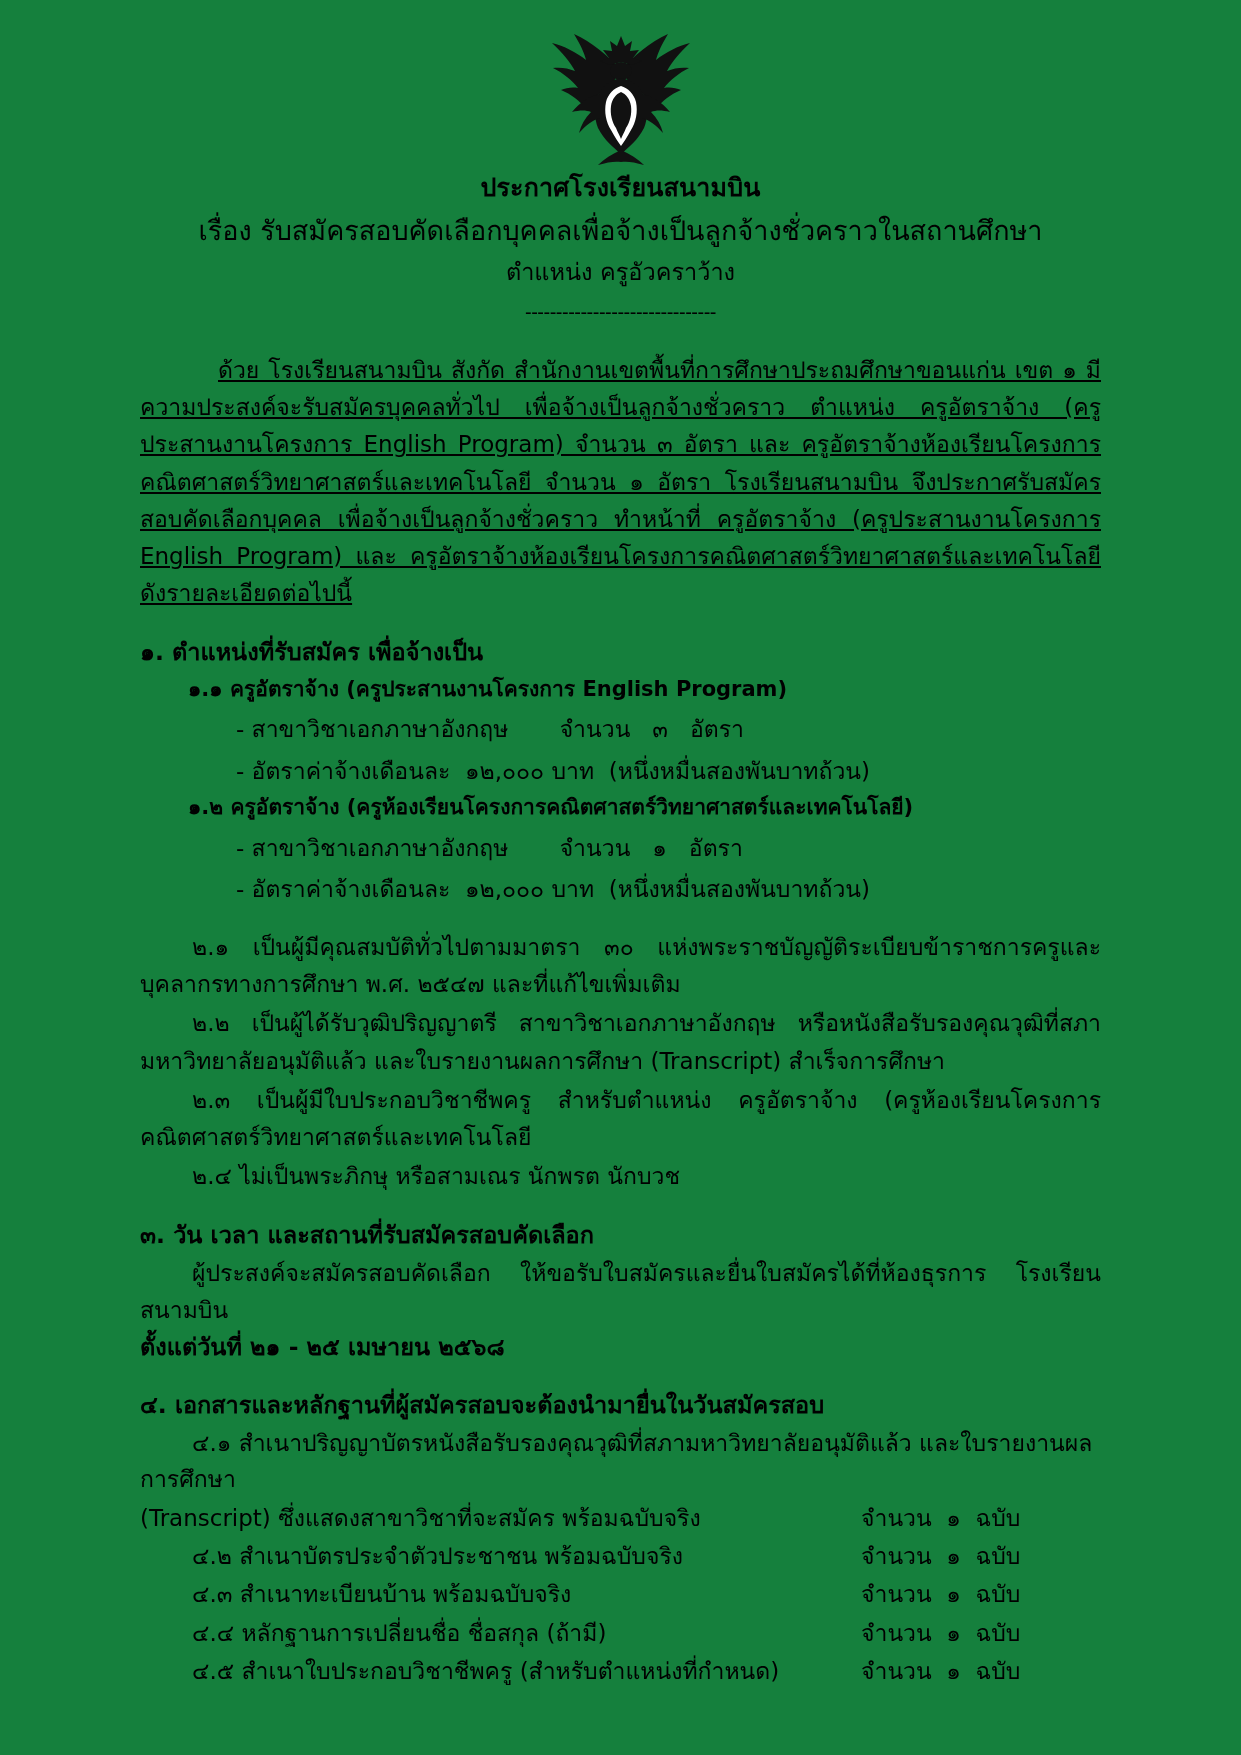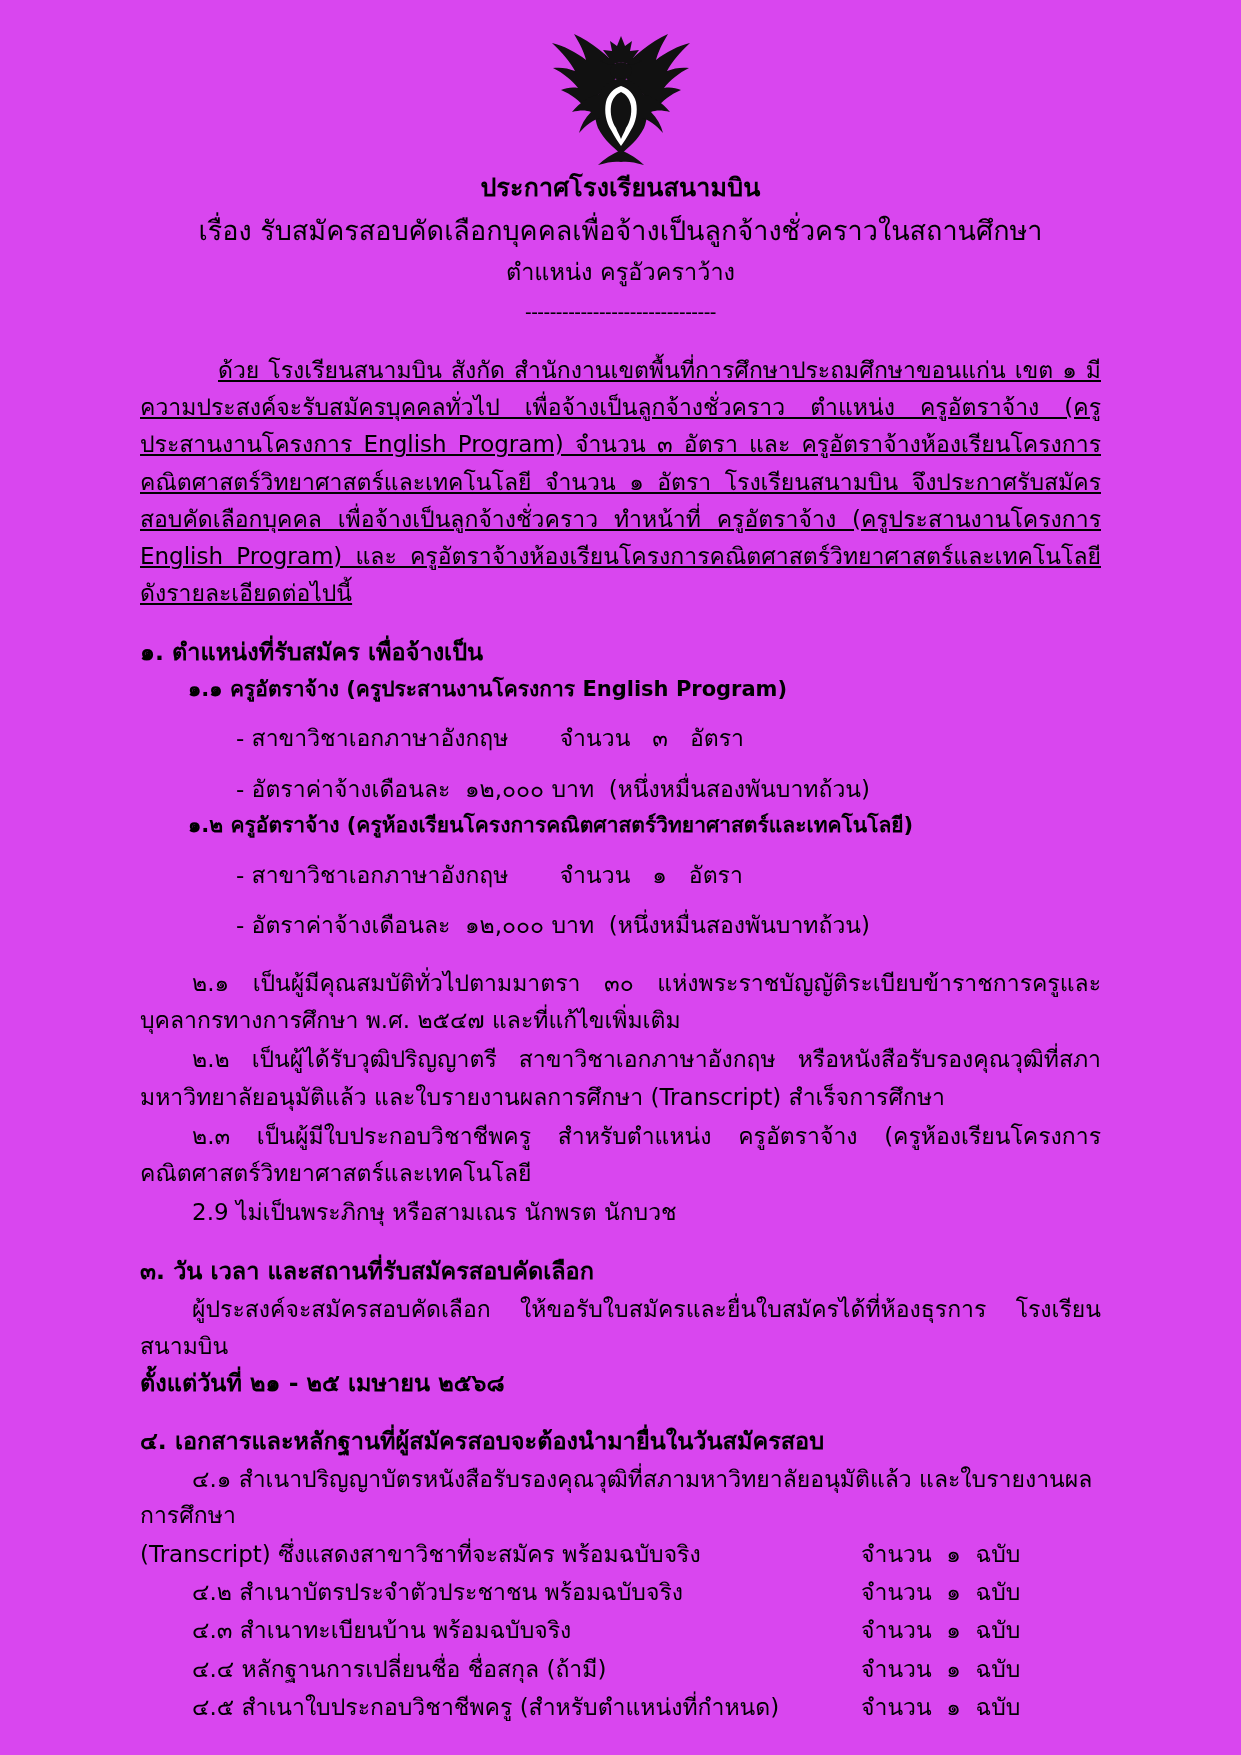--- a/index.html
+++ b/index.html
@@ -10,21 +10,21 @@
   }
   body {
     font-family: "DejaVu Sans", "Liberation Sans", sans-serif;
     color: #000000;
   }
   .page {
     position: relative;
     width: 1241px;
     height: 1755px;
     margin: 0 auto;
-    background: #d946ef;
+    background: #15803d;
     box-sizing: border-box;
     padding: 0 140px;
     overflow: hidden;
   }
 
   
   .emblem-wrap {
     display: flex;
     justify-content: center;
     align-items: flex-start;
@@ -93,21 +93,21 @@
     font-size: 21px;
     font-weight: bold;
     line-height: 1.5;
     margin-left: 48px;
     margin-top: 4px;
   }
   .bullet-line {
     font-size: 23px;
     line-height: 1.5;
     margin-left: 96px;
-    margin-top: 16px;
+    margin-top: 7px;
     white-space: pre;
   }
   .para-item {
     font-size: 23px;
     line-height: 1.62;
     margin-top: 2px;
     text-align: justify;
     text-justify: inter-word;
     text-indent: 52px;
   }
@@ -197,21 +197,21 @@
 
     <div class="sub-head">๑.๒ ครูอัตราจ้าง (ครูห้องเรียนโครงการคณิตศาสตร์วิทยาศาสตร์และเทคโนโลยี)</div>
     <div class="bullet-line">- สาขาวิชาเอกภาษาอังกฤษ       จำนวน   ๑   อัตรา</div>
     <div class="bullet-line">- อัตราค่าจ้างเดือนละ  ๑๒,๐๐๐ บาท  (หนึ่งหมื่นสองพันบาทถ้วน)</div>
   </div>
 
   <div class="section">
     <div class="para-item">๒.๑ เป็นผู้มีคุณสมบัติทั่วไปตามมาตรา ๓๐ แห่งพระราชบัญญัติระเบียบข้าราชการครูและบุคลากรทางการศึกษา  พ.ศ. ๒๕๔๗  และที่แก้ไขเพิ่มเติม</div>
     <div class="para-item">๒.๒ เป็นผู้ได้รับวุฒิปริญญาตรี สาขาวิชาเอกภาษาอังกฤษ   หรือหนังสือรับรองคุณวุฒิที่สภามหาวิทยาลัยอนุมัติแล้ว  และใบรายงานผลการศึกษา  (Transcript) สำเร็จการศึกษา</div>
     <div class="para-item">๒.๓ เป็นผู้มีใบประกอบวิชาชีพครู   สำหรับตำแหน่ง ครูอัตราจ้าง (ครูห้องเรียนโครงการคณิตศาสตร์วิทยาศาสตร์และเทคโนโลยี</div>
-    <div class="para-item">2.9 ไม่เป็นพระภิกษุ  หรือสามเณร  นักพรต  นักบวช</div>
+    <div class="para-item">๒.๔ ไม่เป็นพระภิกษุ  หรือสามเณร  นักพรต  นักบวช</div>
   </div>
 
   <div class="section">
     <div class="section-head">๓. วัน เวลา และสถานที่รับสมัครสอบคัดเลือก</div>
     <div class="para-item">ผู้ประสงค์จะสมัครสอบคัดเลือก ให้ขอรับใบสมัครและยื่นใบสมัครได้ที่ห้องธุรการ   โรงเรียนสนามบิน</div>
     <div class="date-line">ตั้งแต่วันที่ ๒๑ - ๒๕  เมษายน   ๒๕๖๘</div>
   </div>
 
   <div class="section">
     <div class="section-head">๔.  เอกสารและหลักฐานที่ผู้สมัครสอบจะต้องนำมายื่นในวันสมัครสอบ</div>

